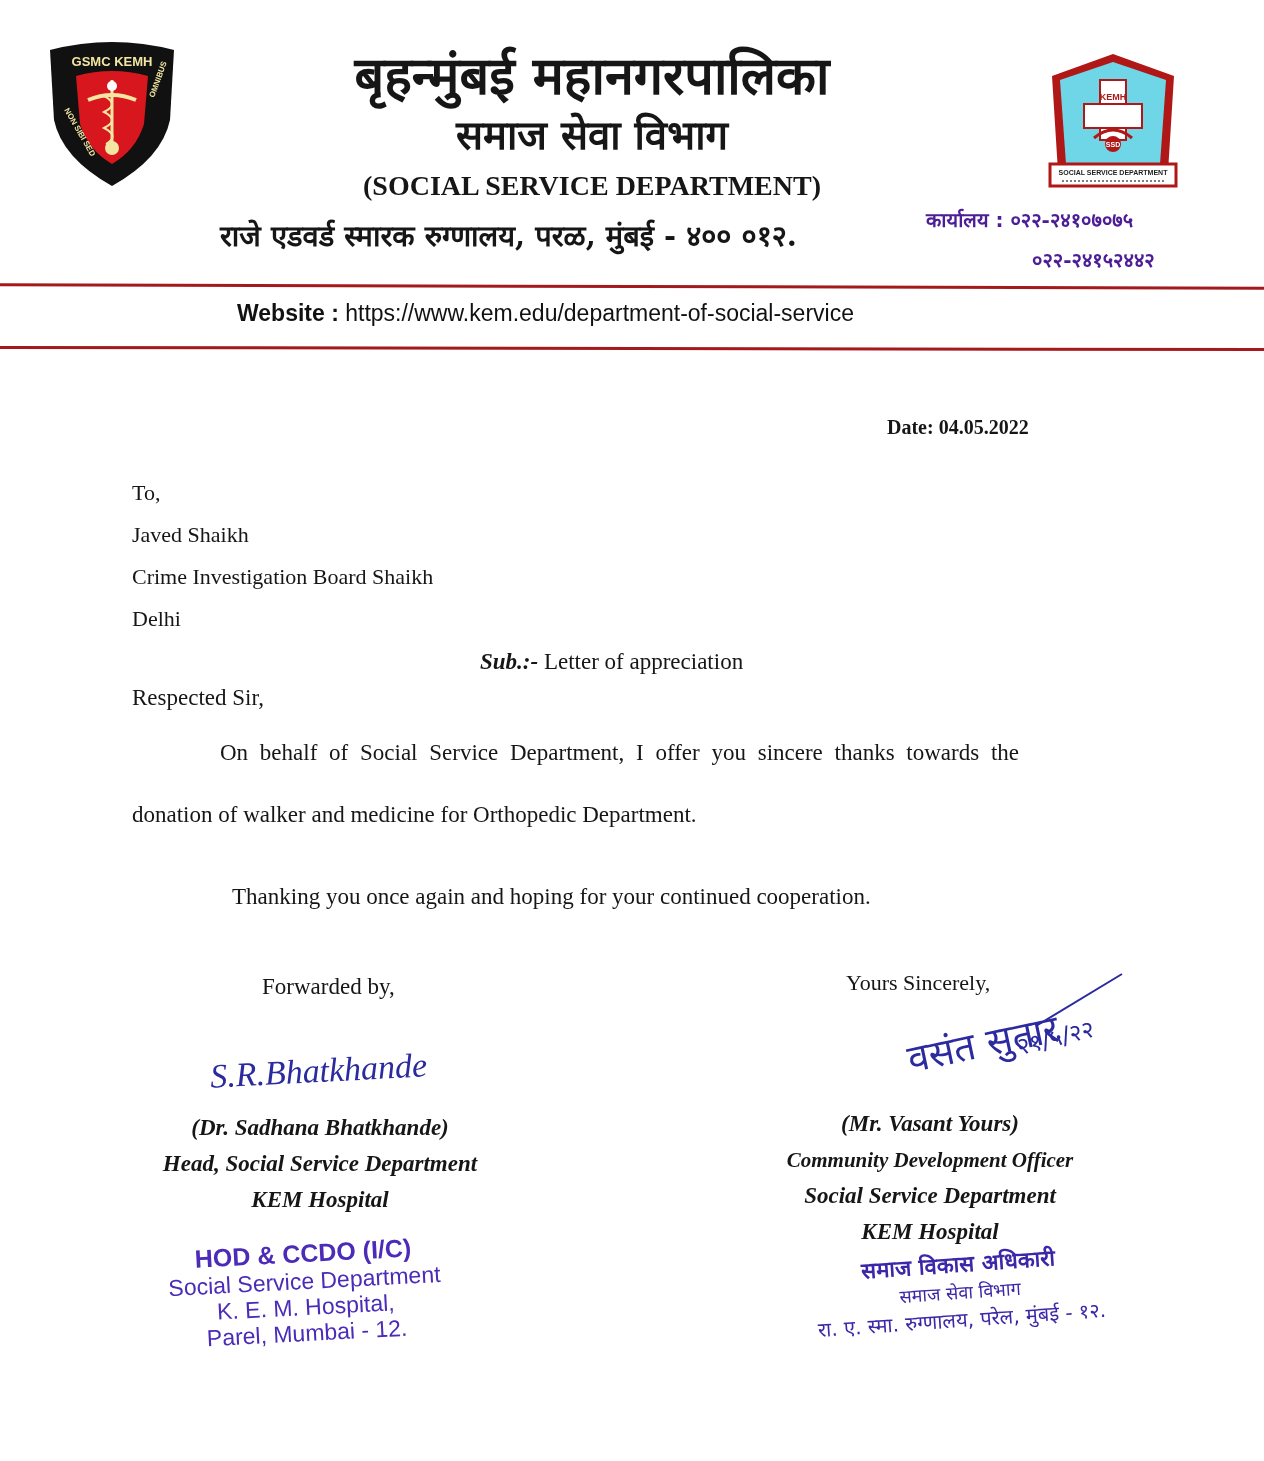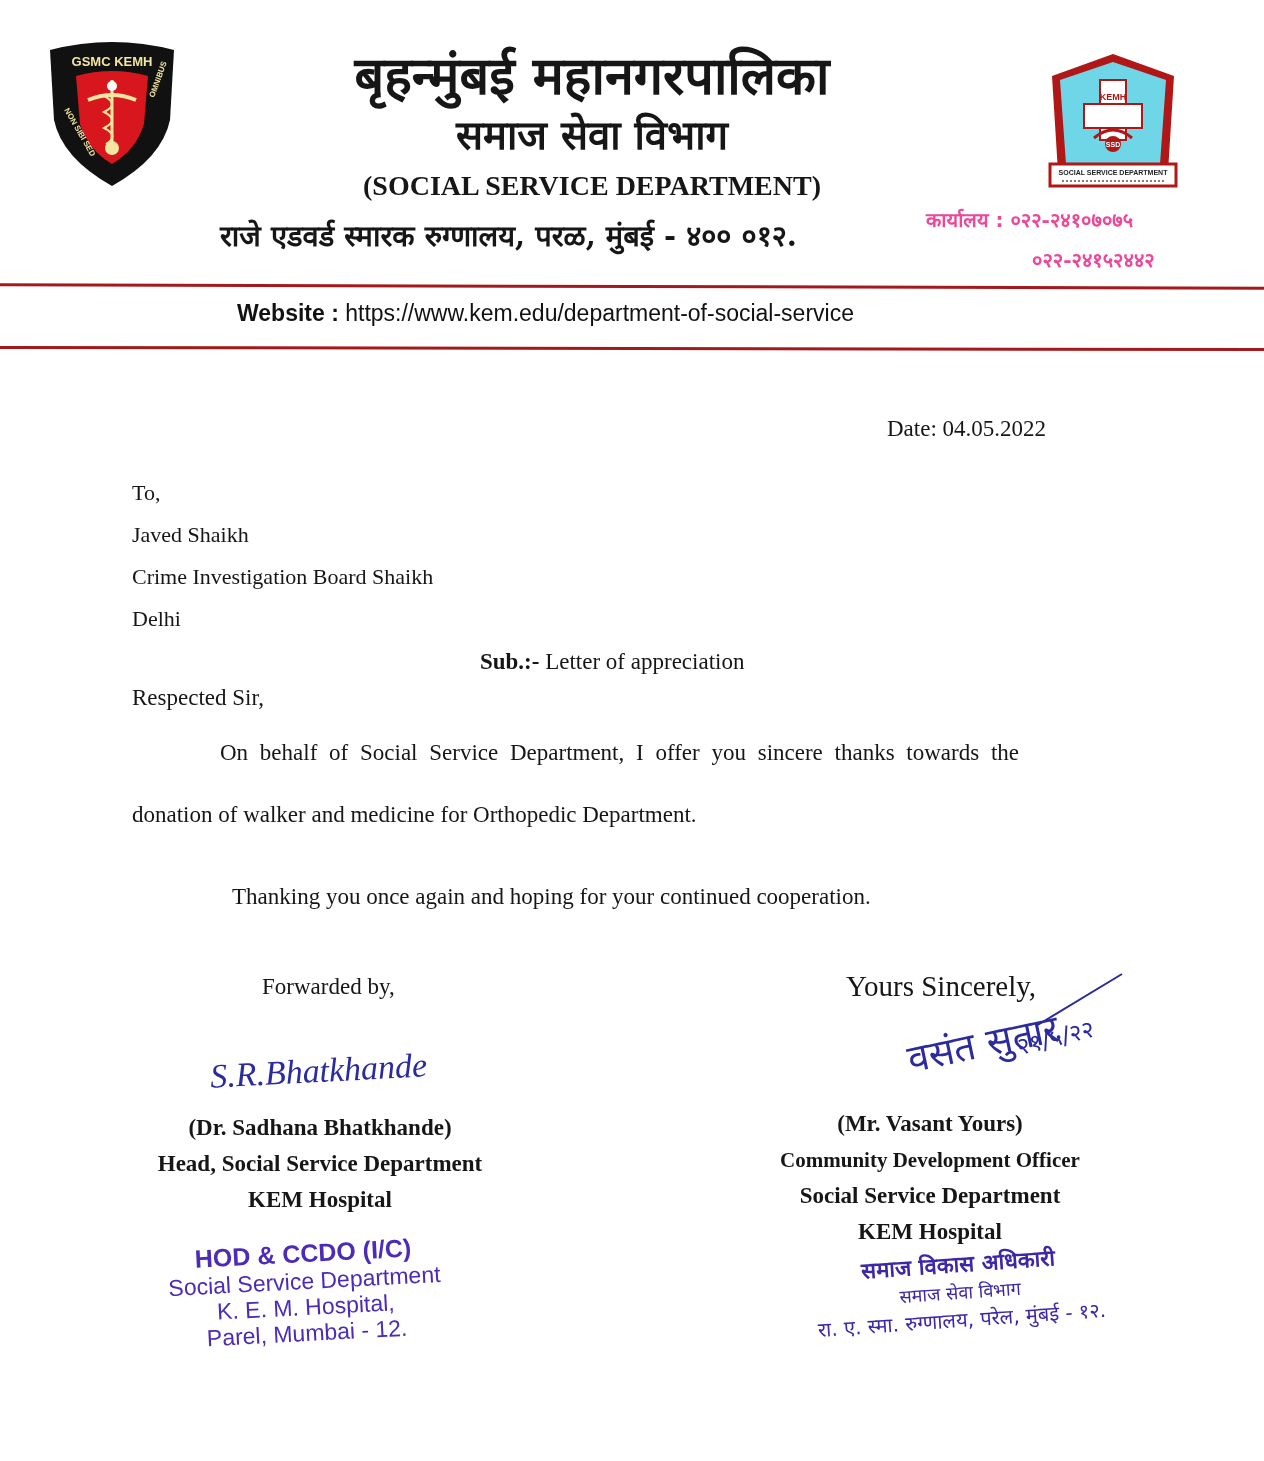--- a/index.html
+++ b/index.html
@@ -4,27 +4,27 @@
 <style>
   html, body { margin:0; padding:0; background:#ffffff; }
   body { width:1264px; height:1461px; position:relative; overflow:hidden; color:#141414; font-family:"Liberation Serif", serif; }
   .abs { position:absolute; }
   
   .hi-title { left:0; width:1184px; text-align:center; font-family:"DejaVu Serif", serif; font-weight:bold; color:#161616; }
   #h1 { top:38px; font-size:52px; }
   #h2 { top:106px; font-size:40px; }
   #h3 { top:170px; font-size:28px; font-family:"Liberation Serif", serif; }
   #h4 { top:215px; font-size:29px; left:220px; width:700px; text-align:left; }
-  .office { font-family:"DejaVu Sans", sans-serif; font-weight:bold; font-size:20px; color:#ec4899; white-space:nowrap; }
+  .office { font-family:"DejaVu Sans", sans-serif; font-weight:bold; font-size:20px; color:#4c1d95; white-space:nowrap; }
   .rule { left:0; width:1264px; height:3px; background:#a3191c; }
   .website { top:300px; left:237px; font-family:"Liberation Sans", sans-serif; font-size:23px; color:#111; white-space:nowrap; }
   .website b { font-weight:bold; }
   
   .t { font-family:"Liberation Serif", serif; font-size:22px; white-space:nowrap; color:#161616; }
-  .b { font-weight:bold; }
+  .b { font-weight:bold;font-style:italic; }
   .sig { font-family:"Liberation Serif", serif; font-style:italic; color:#2b2a9e; white-space:nowrap; }
   .stamp { font-family:"Liberation Sans", sans-serif; color:#4b2bb8; text-align:center; white-space:nowrap; }
   .stamp-hi { font-family:"DejaVu Sans", sans-serif; color:#3b27a8; text-align:center; white-space:nowrap; font-weight:bold; }
   .center-block { text-align:center; }
 </style>
 </head>
 <body>
 
 <div class="abs" style="left:44px;top:40px;width:136px;height:148px;">
   <svg width="136" height="148" viewBox="0 0 136 148">
@@ -68,21 +68,21 @@
 </div>
 <div class="abs office" style="left:1032px;top:246px;">०२२-२४१५२४४२</div>
 
 <div class="abs rule" style="top:285px;transform:rotate(0.15deg);"></div>
 <div class="abs website">
   <b>Website :</b>
   <span>https://www.kem.edu/department-of-social-service</span>
 </div>
 <div class="abs rule" style="top:347px;transform:rotate(0.1deg);"></div>
 
-<div class="abs t" style="left:887px;top:416px;font-size:23px;">Date:  04.05.2022</div>
+<div class="abs t" style="left:887px;top:416px;font-size:20px;font-weight:bold;">Date:  04.05.2022</div>
 
 <div class="abs t" style="left:132px;top:480px;">To,</div>
 <div class="abs t" style="left:132px;top:522px;">Javed Shaikh</div>
 <div class="abs t" style="left:132px;top:564px;">Crime Investigation Board Shaikh</div>
 <div class="abs t" style="left:132px;top:606px;">Delhi</div>
 
 <div class="abs t" style="left:480px;top:649px;font-size:23px;">
   <span class="b">Sub.:-</span><span> Letter of appreciation</span>
 </div>
 
@@ -99,21 +99,21 @@
   <div class="t b" style="font-size:23px;line-height:36px;">Head, Social Service Department</div>
   <div class="t b" style="font-size:23px;line-height:36px;">KEM Hospital</div>
 </div>
 <div class="abs" style="left:150px;top:1238px;width:310px;transform:rotate(-3deg);">
   <div class="stamp" style="font-size:25px;font-weight:bold;line-height:30px;">HOD &amp; CCDO (I/C)</div>
   <div class="stamp" style="font-size:23px;line-height:26px;">Social Service Department</div>
   <div class="stamp" style="font-size:23px;line-height:26px;">K. E. M. Hospital,</div>
   <div class="stamp" style="font-size:23px;line-height:26px;">Parel, Mumbai - 12.</div>
 </div>
 
-<div class="abs t" style="left:846px;top:970px;font-size:29px;">Yours Sincerely,</div>
+<div class="abs t" style="left:846px;top:970px;font-size:22px;">Yours Sincerely,</div>
 <div class="abs" style="left:896px;top:970px;width:240px;height:120px;">
   <svg width="240" height="120" viewBox="0 0 240 120">
     <line x1="140" y1="56" x2="226" y2="4" stroke="#2b2a9e" stroke-width="2"></line>
   </svg>
   <div class="abs sig" style="left:10px;top:46px;font-size:38px;transform:rotate(-12deg);font-family:'DejaVu Sans', sans-serif;font-style:normal;">वसंत सुतार</div>
   <div class="abs sig" style="left:120px;top:50px;font-size:24px;transform:rotate(-14deg);font-family:'DejaVu Sans', sans-serif;font-style:normal;">२१/५/२२</div>
 </div>
 <div class="abs center-block" style="left:730px;top:1106px;width:400px;">
   <div class="t b" style="font-size:23px;line-height:36px;">(Mr. Vasant Yours)</div>
   <div class="t b" style="font-size:21px;line-height:36px;">Community Development Officer</div>

